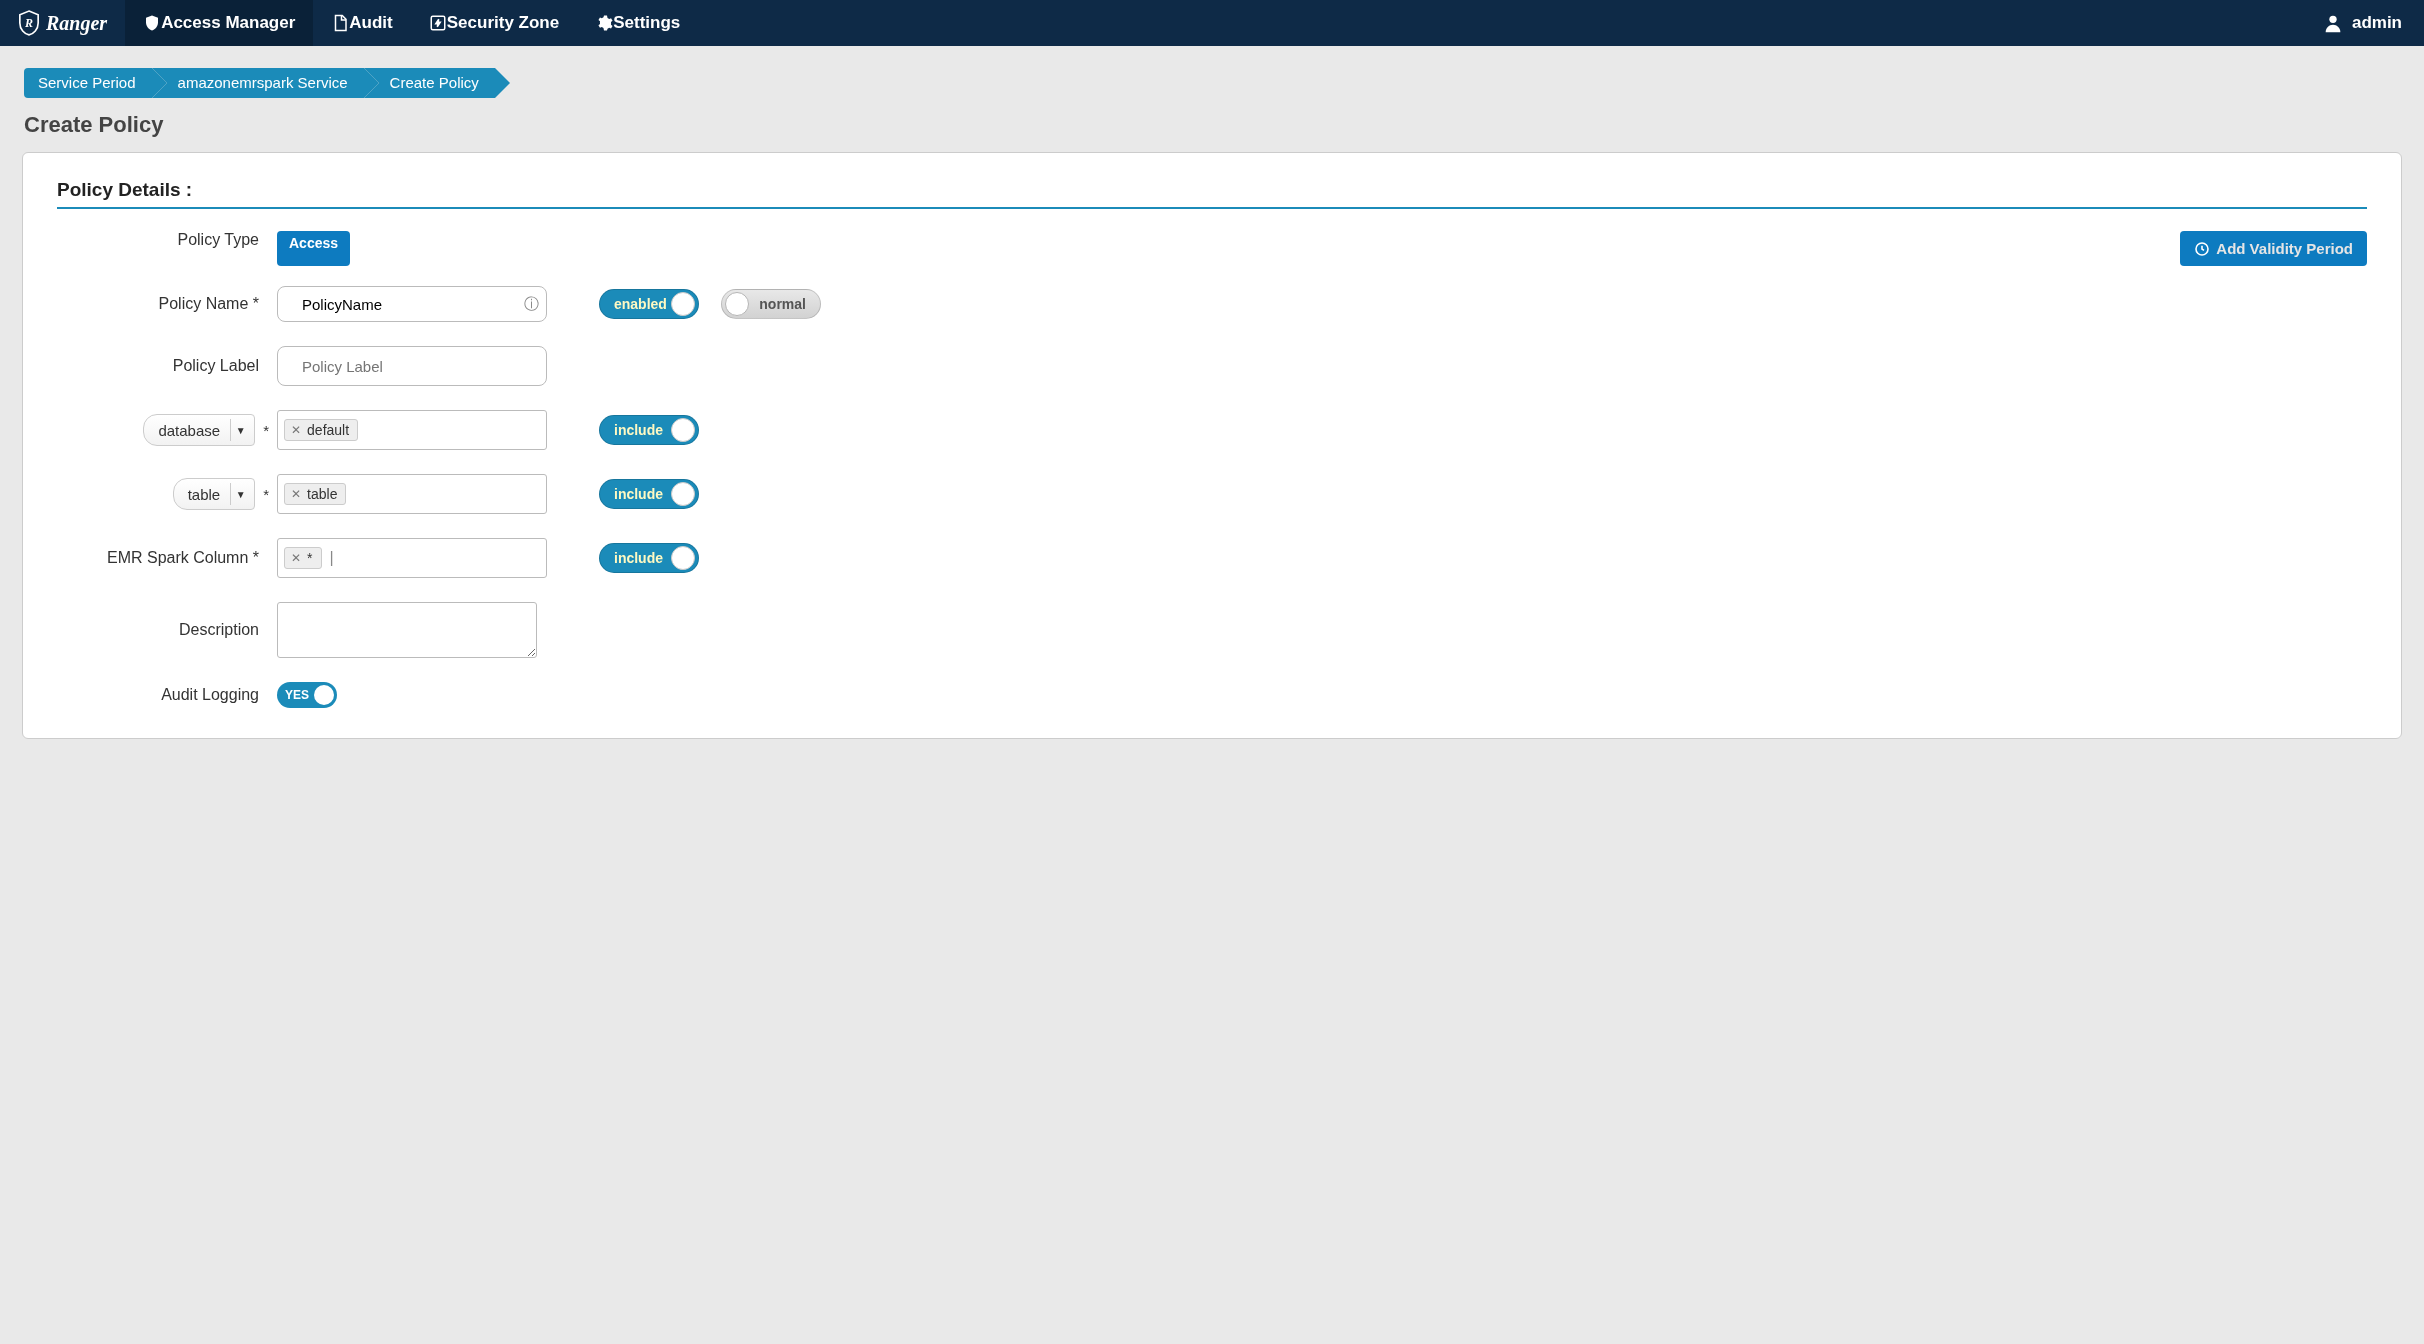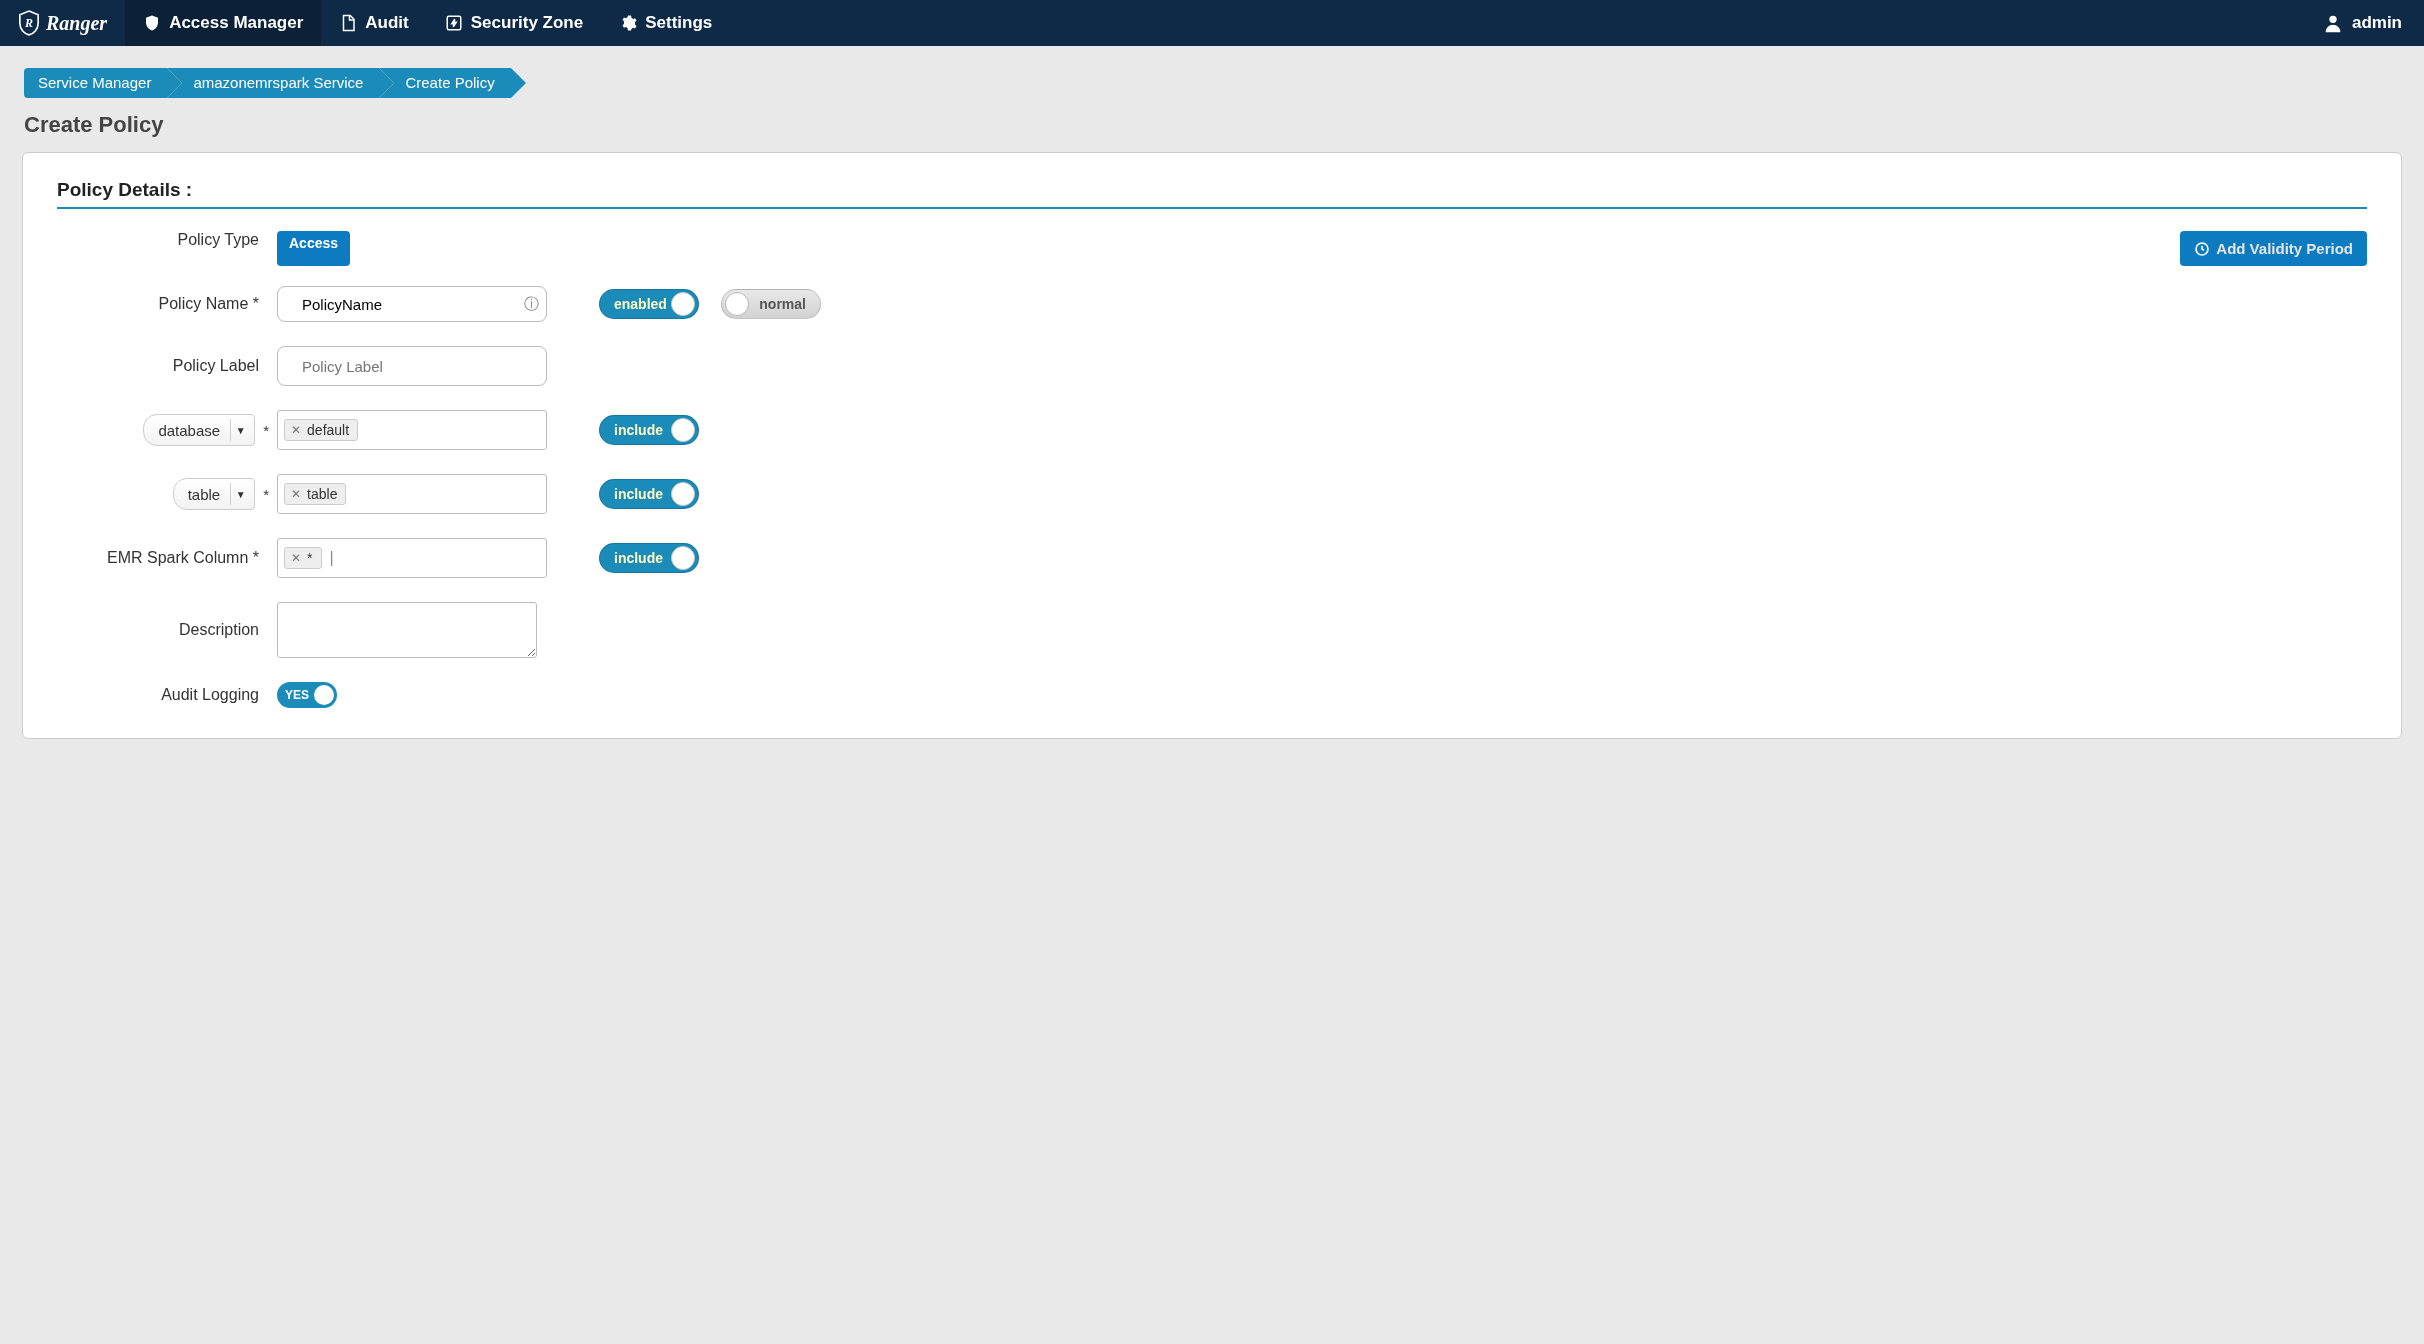--- a/index.html
+++ b/index.html
@@ -29,21 +29,20 @@
   font-size: 20px;
   gap: 6px;
 }
 .brand .shield {
   width: 22px; height: 26px;
 }
 .navitem {
   display: flex;
   align-items: center;
   padding: 0 18px;
-  gap: 8px;
   font-weight: 600;
   cursor: pointer;
   font-size: 17px;
 }
 .navitem.active {
   background: #0a2138;
 }
 .nav-spacer { flex: 1; }
 .user {
   display: flex;
@@ -377,21 +376,21 @@
   <div class="user">
     <svg class="icon" viewBox="0 0 24 24" fill="#fff" style="width:22px;height:22px">
         <circle cx="12" cy="8" r="4"></circle>
         <path d="M4 22c0-4.4 3.6-8 8-8s8 3.6 8 8"></path>
       </svg>
     <span>admin</span>
   </div>
 </nav>
 
 <div class="breadcrumb-row">
-  <div class="crumb"><span>Service Manager</span></div>
+  <div class="crumb"><span>Service Period</span></div>
   <div class="crumb"><span>amazonemrspark Service</span></div>
   <div class="crumb"><span>Create Policy</span></div>
 </div>
 
 <h1 class="page-title">Create Policy</h1>
 
 <div class="panel">
   <div class="section-title">Policy Details :</div>
   <hr class="section-rule">
 

